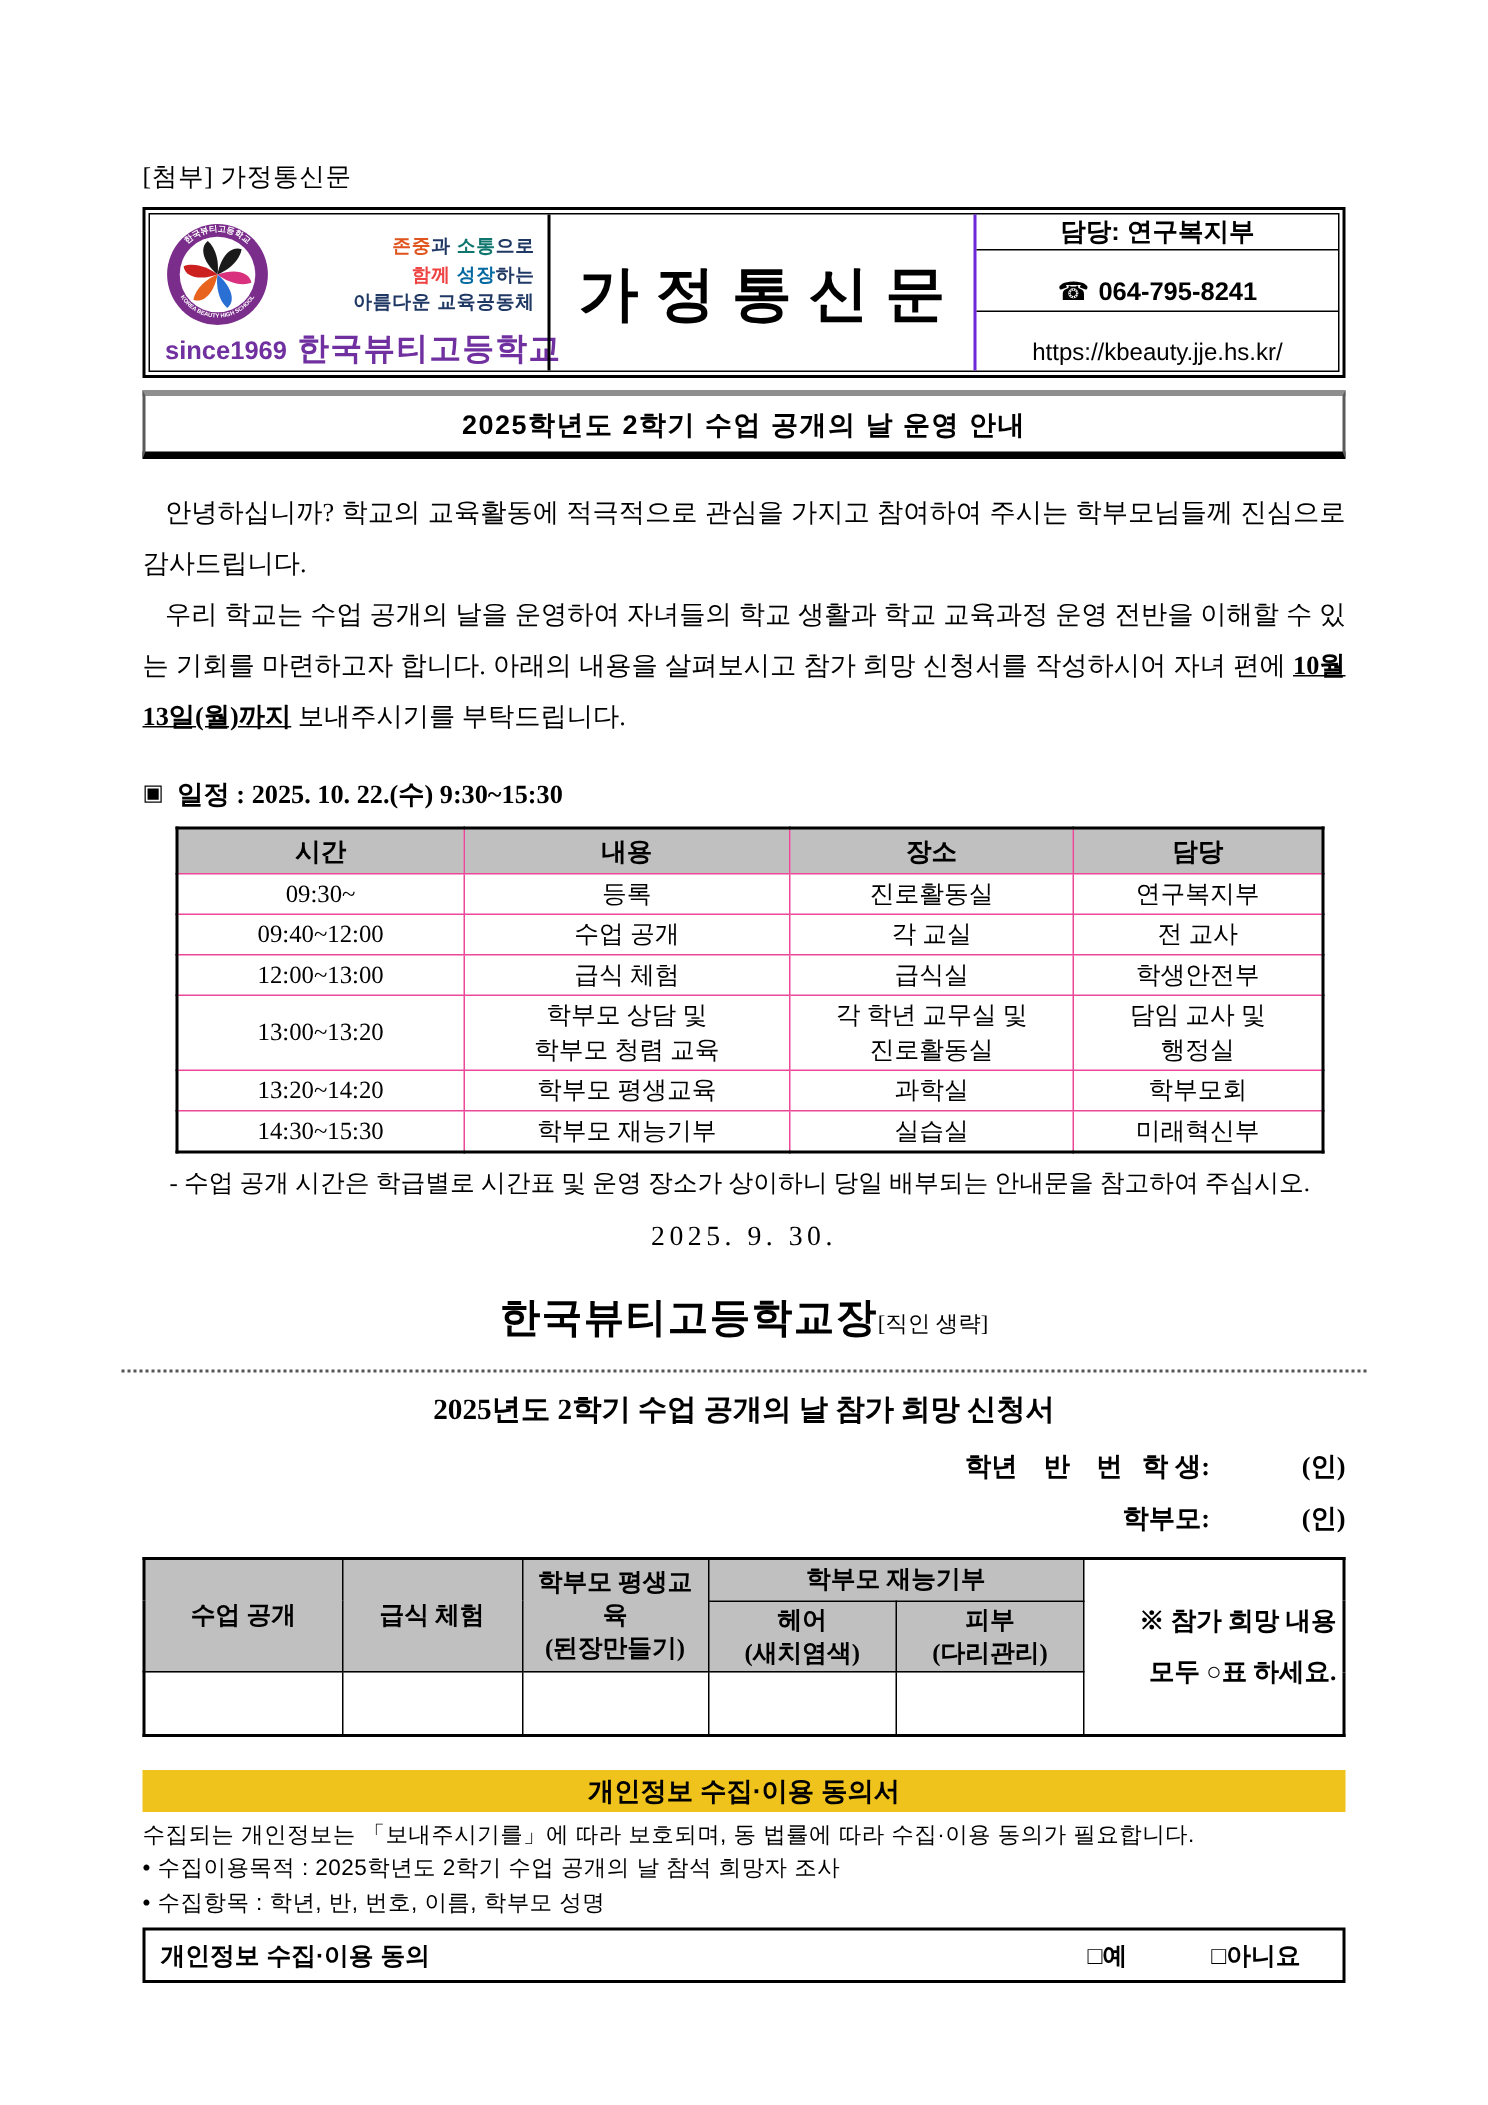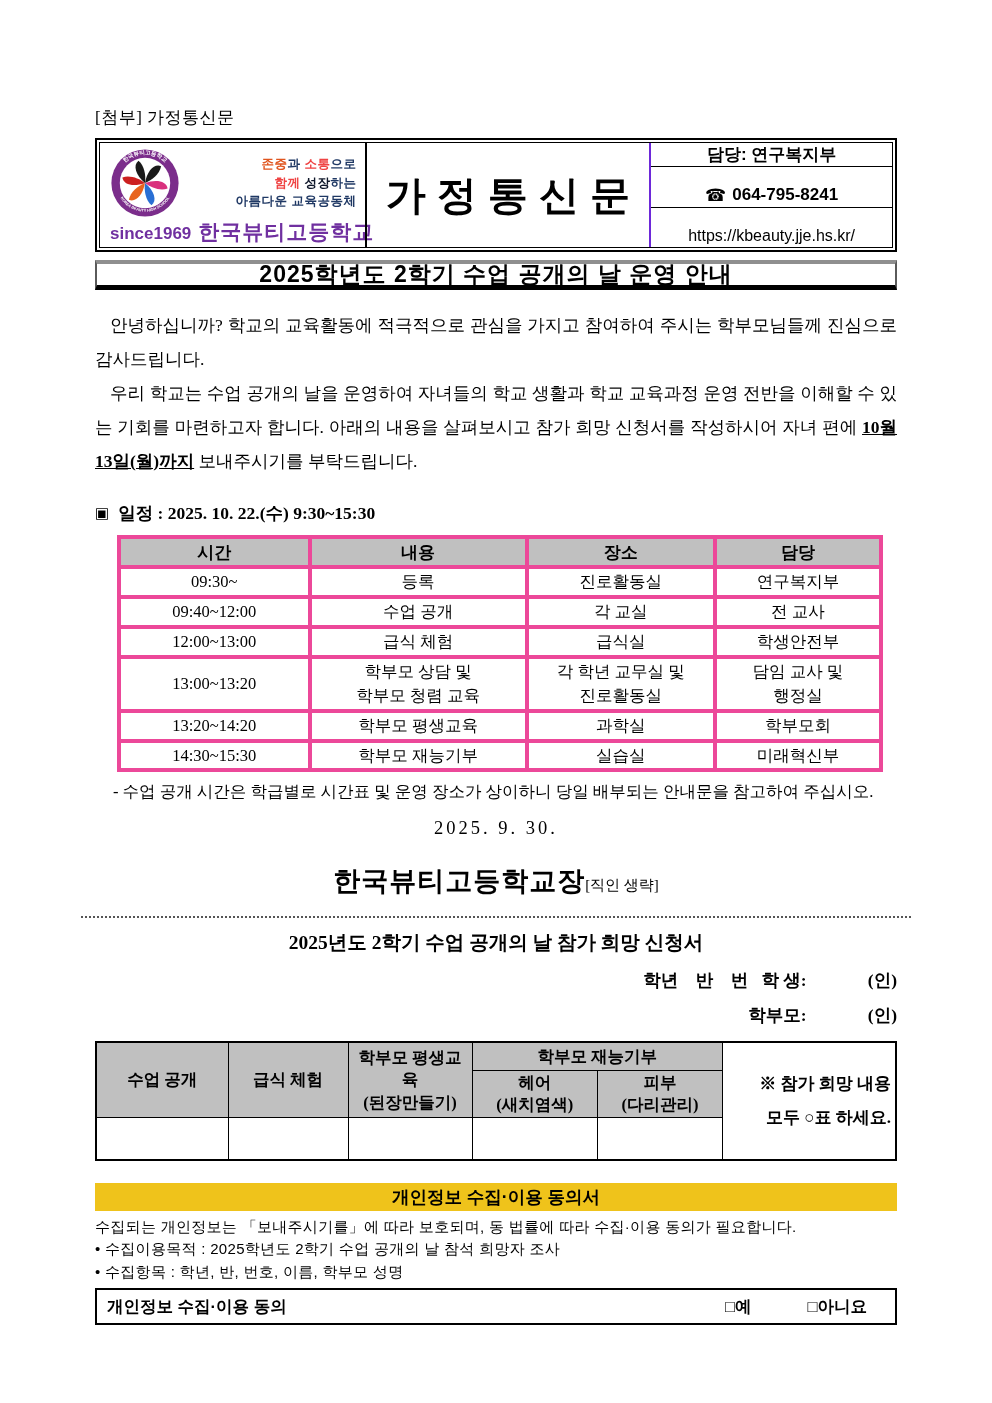--- a/index.html
+++ b/index.html
@@ -23,37 +23,37 @@
   .school-line { text-align:center; font-family:"Liberation Sans","DejaVu Sans",sans-serif; font-weight:bold; color:var(--brand-purple,#7030A0); white-space:nowrap; }
   .school-line .since { font-size:17px; margin-right:7px; }
   .school-line .sname { font-size:21px; letter-spacing:1px; }
   .hdr-mid { width:36.2%; border-left:2px solid #000; border-right:2px solid #6d28d9; display:flex; align-items:center; justify-content:center;
              font-family:"Liberation Sans","DejaVu Sans",sans-serif; font-weight:bold; font-size:40px; white-space:nowrap; }
   .hdr-right { width:30.4%; display:flex; flex-direction:column; font-family:"Liberation Sans","DejaVu Sans",sans-serif;gap:17px; }
   .hdr-right .hrow { flex:1; display:flex; align-items:center; justify-content:center; gap:6px; border-bottom:1px solid #000; font-size:17px; font-weight:bold; white-space:nowrap; }
   .hdr-right .hrow:last-child { border-bottom:none; font-weight:normal; font-size:16px; }
 
   
-  .title-bar { margin-top:8px; height:30px; border-left:2px solid #5a5a5a; border-right:2px solid #5a5a5a;
+  .title-bar { margin-top:8px; height:46px; border-left:2px solid #5a5a5a; border-right:2px solid #5a5a5a;
                border-top:4px solid #8f8f8f; border-bottom:5px solid #000;
                display:flex; align-items:center; justify-content:center;
-               font-family:"Liberation Sans","DejaVu Sans",sans-serif; font-weight:bold; font-size:23px; letter-spacing:1px; }
+               font-family:"Liberation Sans","DejaVu Sans",sans-serif; font-weight:bold; font-size:18px; letter-spacing:1px; }
 
   
   .paras { margin-top:18px; font-size:17.5px; line-height:34px; text-align:justify; }
   .paras p { text-indent:15px; }
   .deadline { font-weight:bold; text-decoration:underline; }
 
   
   .sched-label { margin-top:22px; height:25px; font-weight:bold; font-size:17.5px; display:flex; align-items:center; gap:9px; }
   .sched-label .sq { font-size:15px; }
 
   
   table.t1 { margin:10px 0 0 22px; width:766px; border-collapse:collapse; border:2px solid #000; font-size:16.5px; table-layout:fixed; }
-  .t1 th, .t1 td { border:4px solid #ec4899; }
+  .t1 th, .t1 td { border:1px solid #ec4899; }
   .t1 th { background:var(--hdr-gray,#C0C0C0); font-family:"Liberation Sans","DejaVu Sans",sans-serif; font-weight:bold; font-size:17px; height:30px; }
   .t1 td { text-align:center; height:27px; white-space:pre-line; line-height:1.45; padding:1px 4px; }
 
   .t1-note { margin:9px 0 0 18px; font-size:16.5px; }
 
   
   .doc-date { margin-top:15px; text-align:center; font-size:18.5px; letter-spacing:3px; }
   .sig { margin-top:24px; text-align:center; }
   .sig .principal { font-family:"Liberation Sans","DejaVu Sans",sans-serif; font-weight:bold; font-size:27px; letter-spacing:1px; }
   .sig .seal { font-size:15px; }
@@ -125,22 +125,22 @@
                   </g>
               </g>
               <text font-size="8" fill="#ffffff" font-weight="bold" font-family="Liberation Sans, sans-serif">
                 <textPath href="#arcT" startOffset="50%" text-anchor="middle">한국뷰티고등학교</textPath>
               </text>
               <text font-size="5.5" fill="#ffffff" font-weight="bold" font-family="Liberation Sans, sans-serif">
                 <textPath href="#arcB" startOffset="50%" text-anchor="middle">KOREA BEAUTY HIGH SCHOOL</textPath>
               </text>
             </svg>
             <div class="slogan">
-              <div><span style="color: rgb(224, 85, 30);">존중</span><span style="color: rgb(31, 56, 100);">과 </span><span style="color: #ef4444;">소통</span><span style="color: rgb(31, 56, 100);">으로</span></div>
-              <div><span style="color: #ef4444;">함께</span><span style="color: rgb(31, 56, 100);"> </span><span style="color: #0f172a;">성장</span><span style="color: rgb(31, 56, 100);">하는</span></div>
+              <div><span style="color: rgb(224, 85, 30);">존중</span><span style="color: rgb(31, 56, 100);">과 </span><span style="color: #0f766e;">소통</span><span style="color: rgb(31, 56, 100);">으로</span></div>
+              <div><span style="color: #ef4444;">함께</span><span style="color: rgb(31, 56, 100);"> </span><span style="color: #0369a1;">성장</span><span style="color: rgb(31, 56, 100);">하는</span></div>
               <div><span style="color: rgb(31, 56, 100);">아름다운 교육공동체</span></div>
             </div>
           </div>
           <div class="school-line">
             <span class="since">since1969</span><span class="sname">한국뷰티고등학교</span>
           </div>
         </div>
         <div class="hdr-mid">가 정 통 신 문</div>
         <div class="hdr-right">
           <div class="hrow">담당: 연구복지부</div>

